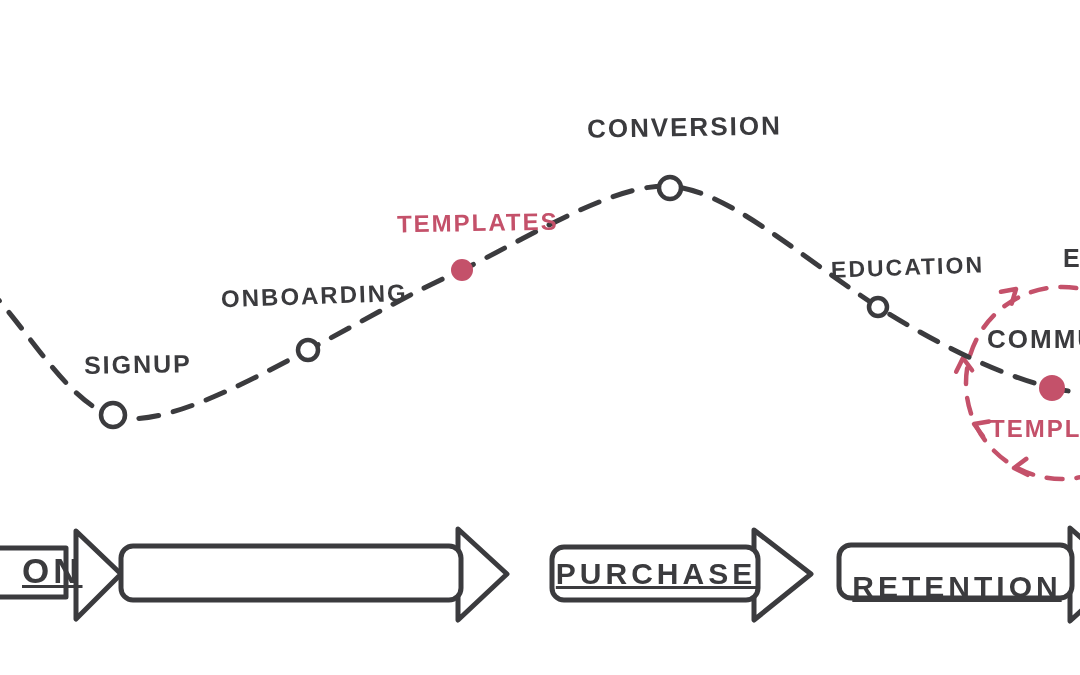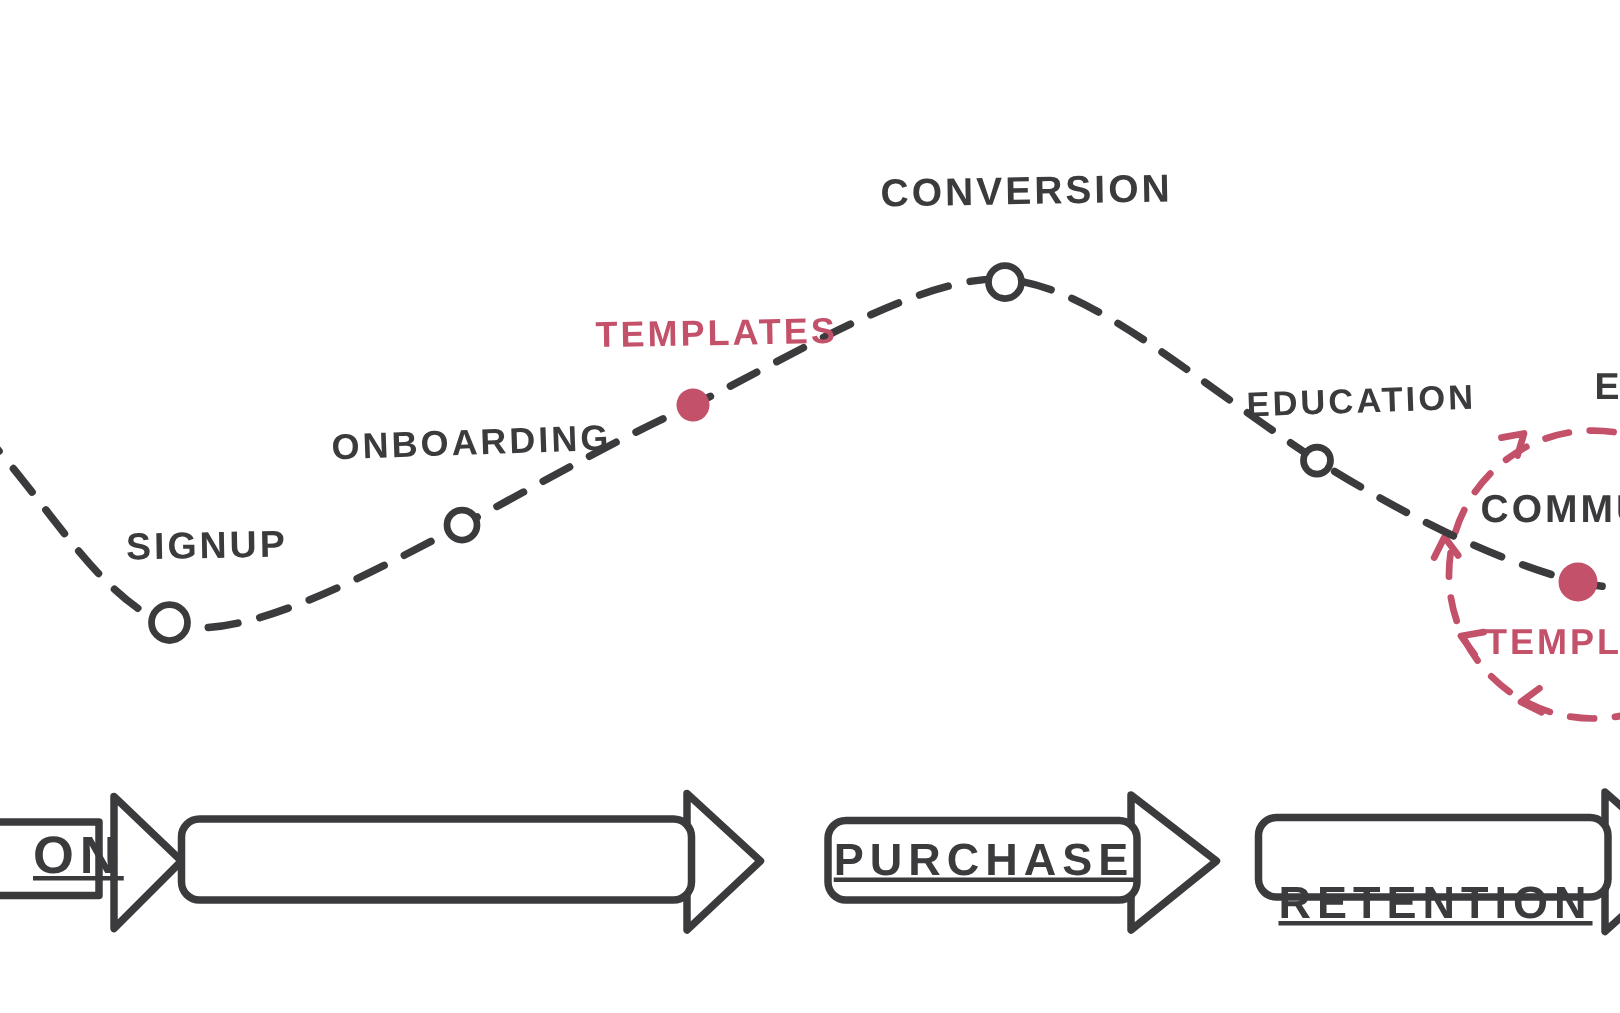--- a/index.html
+++ b/index.html
@@ -96,15 +96,15 @@
 
   <div class="lbl" style="left:987px;top:326px;font-size:26px;">COMMUN</div>
 
   <div class="lbl red" style="left:990px;top:417px;font-size:24px;">TEMPLAT</div>
 
   <div class="banner-lbl" style="left:22px;top:553px;font-size:35px;transform:none;">ON</div>
 
 
   <div class="banner-lbl" style="left:656px;top:559px;font-size:30px;">PURCHASE</div>
 
-  <div class="banner-lbl" style="left:957px;top:588px;font-size:30px;">RETENTION</div>
+  <div class="banner-lbl" style="left:957px;top:572px;font-size:30px;">RETENTION</div>
 
 </div>
 
 </body></html>

